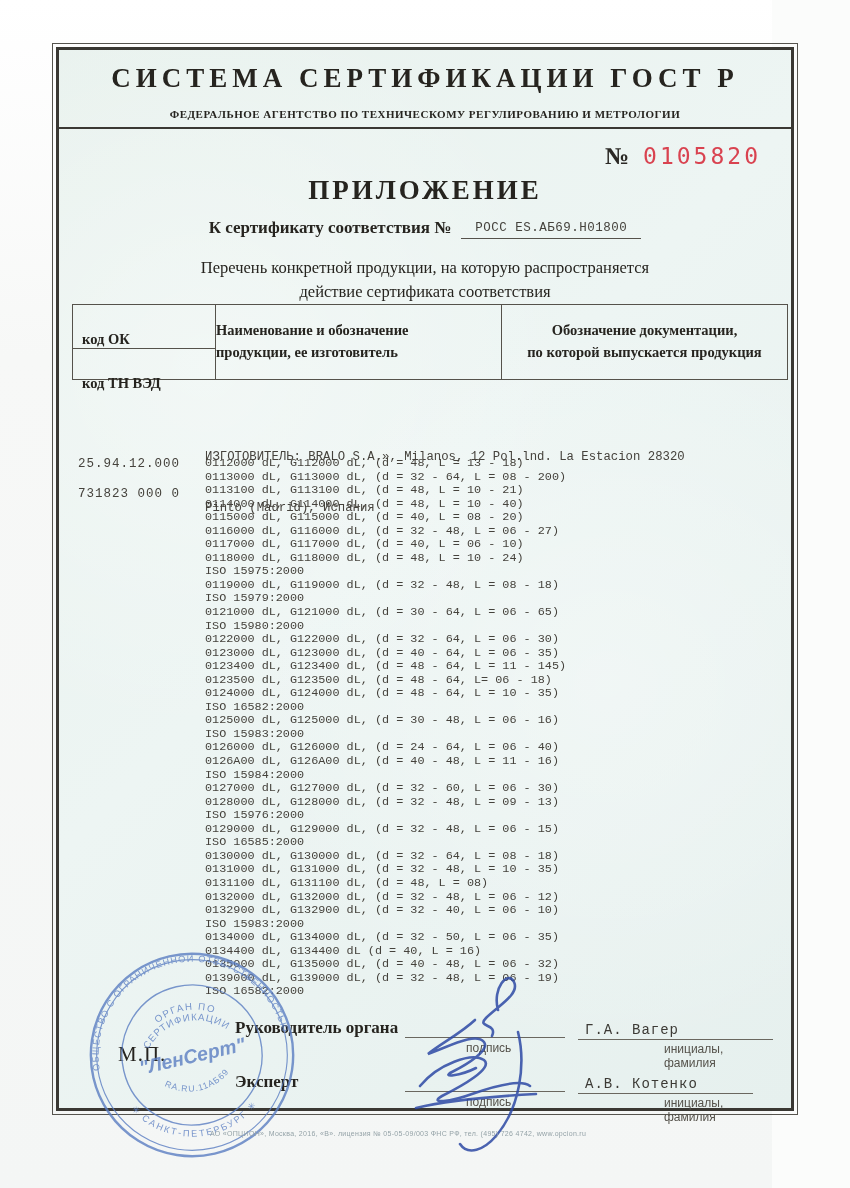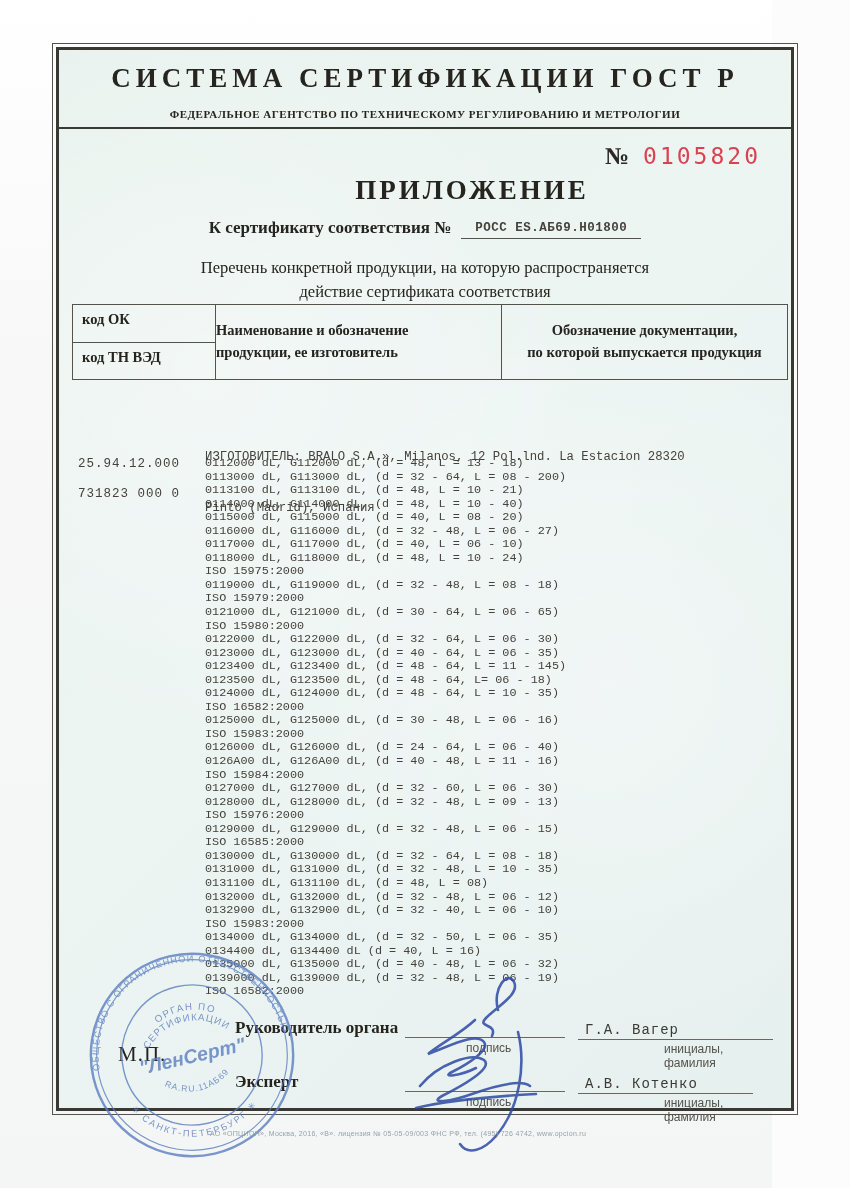--- a/index.html
+++ b/index.html
@@ -40,42 +40,42 @@
   }
   .number-row{
     position:absolute;right:30px;top:93px;display:flex;align-items:baseline;gap:14px;
   }
   .number-sign{font-size:24px;font-weight:bold;color:#2b2925;}
   .number-value{
     font-family:"DejaVu Sans Mono", monospace;font-size:23px;letter-spacing:3px;
   }
   .doc-title{
     position:absolute;left:0;top:125px;width:100%;text-align:center;
-    font-size:27px;font-weight:bold;letter-spacing:3px;color:#26241f;padding-left:47px;
+    font-size:27px;font-weight:bold;letter-spacing:3px;color:#26241f;
   }
   .cert-ref{
     position:absolute;left:0;top:168px;width:100%;text-align:center;
     font-size:17px;font-weight:bold;color:#26241f;
   }
   .cert-ref-value{
-    display:inline-block;font-family:"Liberation Mono", monospace;font-weight:bold;
+    display:inline-block;font-family:"Liberation Mono", monospace;font-weight:normal;
     font-size:12.5px;color:#45423c;border-bottom:1.2px solid #55524b;
     padding:0 14px 3px 14px;margin-left:10px;vertical-align:2px;letter-spacing:.5px;
   }
   .subtitle{
     position:absolute;left:0;top:206px;width:100%;text-align:center;
     font-size:16.5px;font-weight:normal;color:#26241f;line-height:1.45;
   }
   .head-table{
     position:absolute;left:13px;top:254px;width:716px;height:76px;
     border:1.2px solid #55524b;box-sizing:border-box;display:flex;
   }
   .ht-col1{width:143px;border-right:1.2px solid #55524b;box-sizing:border-box;
     display:flex;flex-direction:column;}
-  .ht-col1 .cell{flex:1;padding:6px 0 0 9px;font-size:14.5px;font-weight:600;color:#26241f;box-sizing:border-box;}
+  .ht-col1 .cell{flex:1;padding:6px 0 0 9px;font-size:14.5px;font-weight:600;color:#26241f;box-sizing:border-box;margin-top:20px;}
   .ht-col1 .cell.top{border-bottom:1.2px solid #55524b;}
   .ht-col2{width:286px;border-right:1.2px solid #55524b;box-sizing:border-box;
     display:flex;flex-direction:column;justify-content:center;
     font-size:14.5px;font-weight:600;color:#26241f;line-height:1.5;}
   .ht-col3{flex:1;display:flex;flex-direction:column;justify-content:center;text-align:center;
     font-size:14.5px;font-weight:600;color:#26241f;line-height:1.5;}
   .mono{font-family:"Liberation Mono", monospace;color:#45423c;}
   .manufacturer{
     position:absolute;left:205px;top:415px;font-size:12.3px;line-height:17px;white-space:pre;
   }

